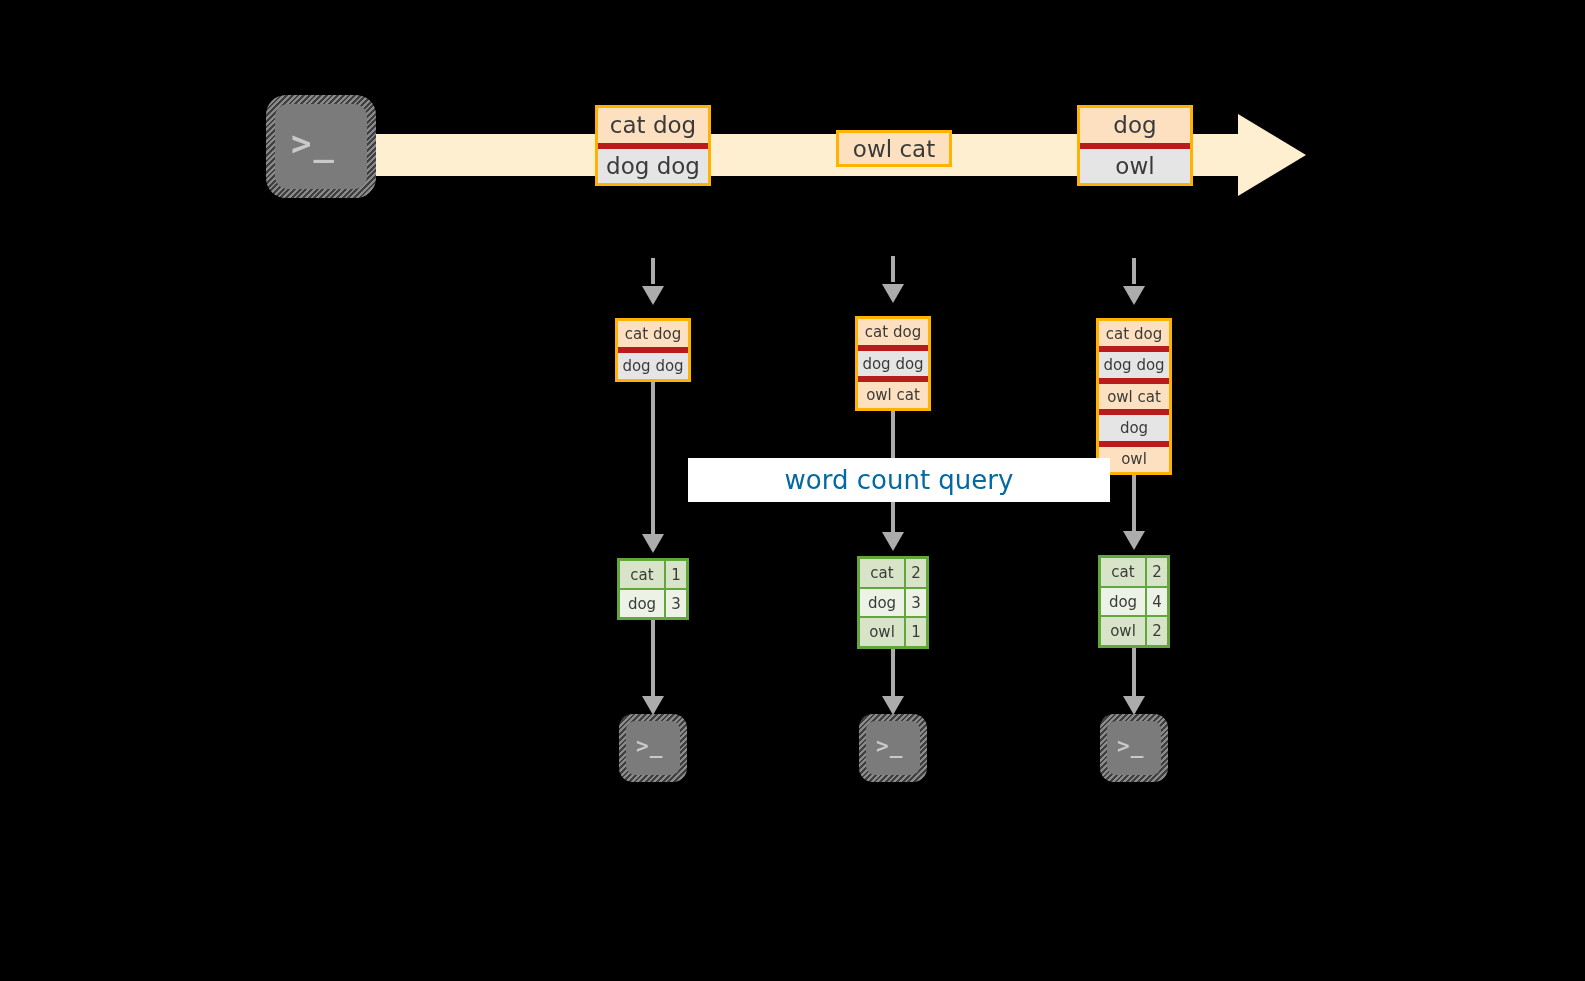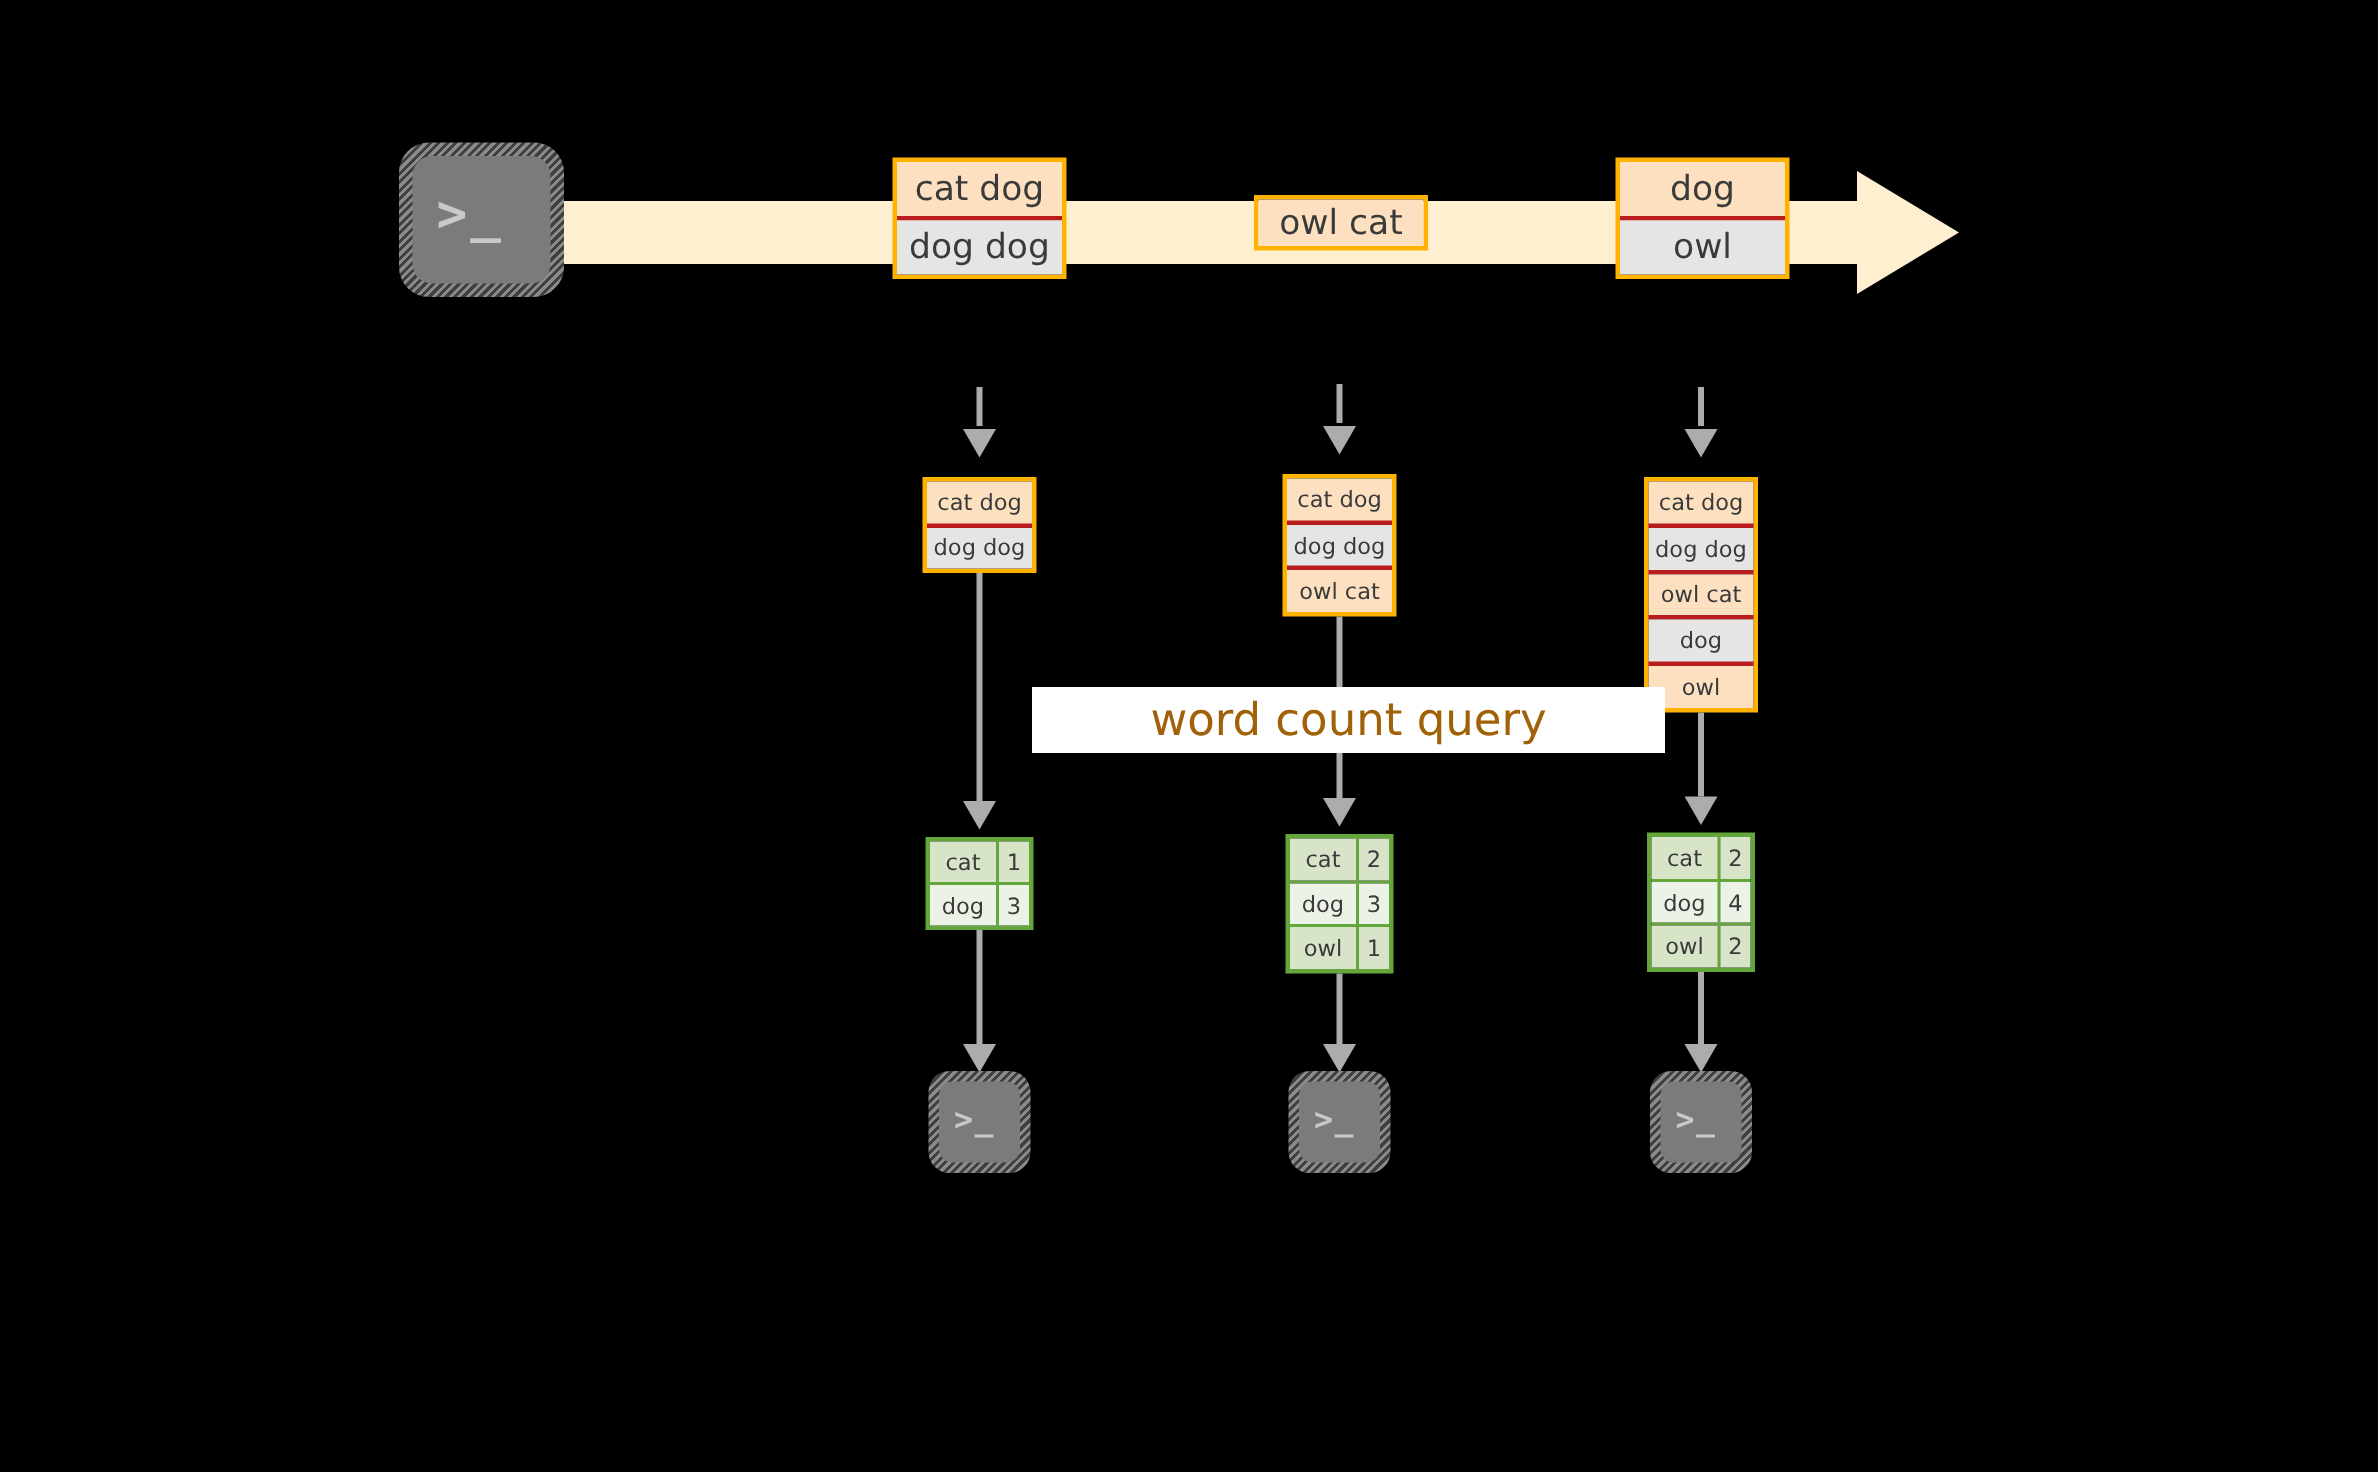--- a/index.html
+++ b/index.html
@@ -69,21 +69,21 @@
     box-sizing: border-box;
     display: flex;
     flex-direction: column;
   }
   .rec-row {
     flex: 1 1 0;
     display: flex;
     align-items: center;
     justify-content: center;
     color: #3a3a3a;
-    border-bottom: 3px solid #b91c1c;
+    border-bottom: 6px solid #b91c1c;
     box-sizing: border-box;
     white-space: nowrap;
     overflow: hidden;
   }
   .rec-row:last-child { border-bottom: none; }
   .rec-row.shade-a { background: #FCE0C0; }
   .rec-row.shade-b { background: #e5e5e5; }
 
   
   .res-table {
@@ -142,22 +142,22 @@
     left: 688px;
     top: 458px;
     width: 422px;
     height: 44px;
     background: #FFFFFF;
     display: flex;
     align-items: center;
     justify-content: center;
   }
   #query-label {
-    color: #a16207;
-    font-size: 30px;
+    color: #0369a1;
+    font-size: 26px;
     white-space: nowrap;
   }
 </style>
 </head>
 <body>
 
 <div id="stage">
 
   <div id="stream-band"></div>
   <div id="stream-arrowhead"></div>

